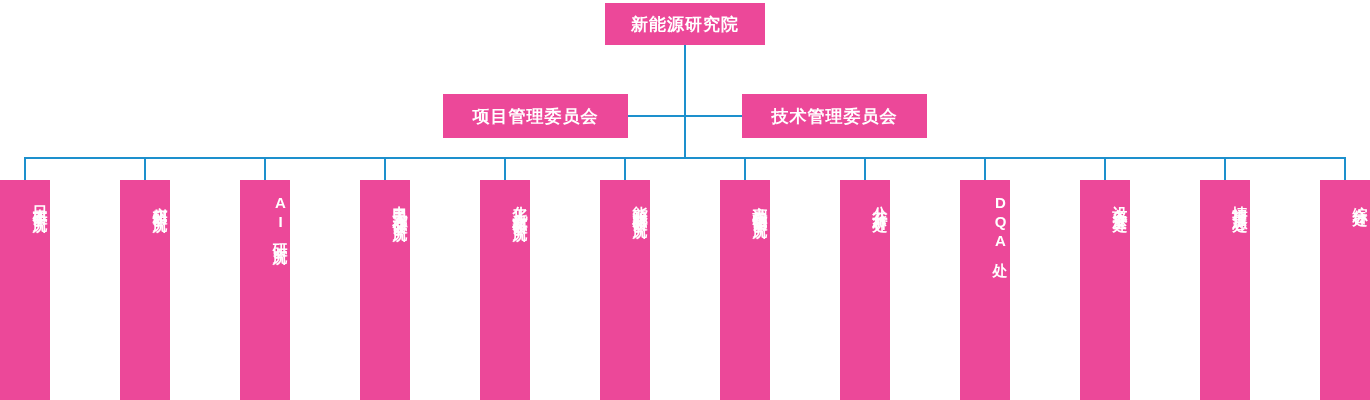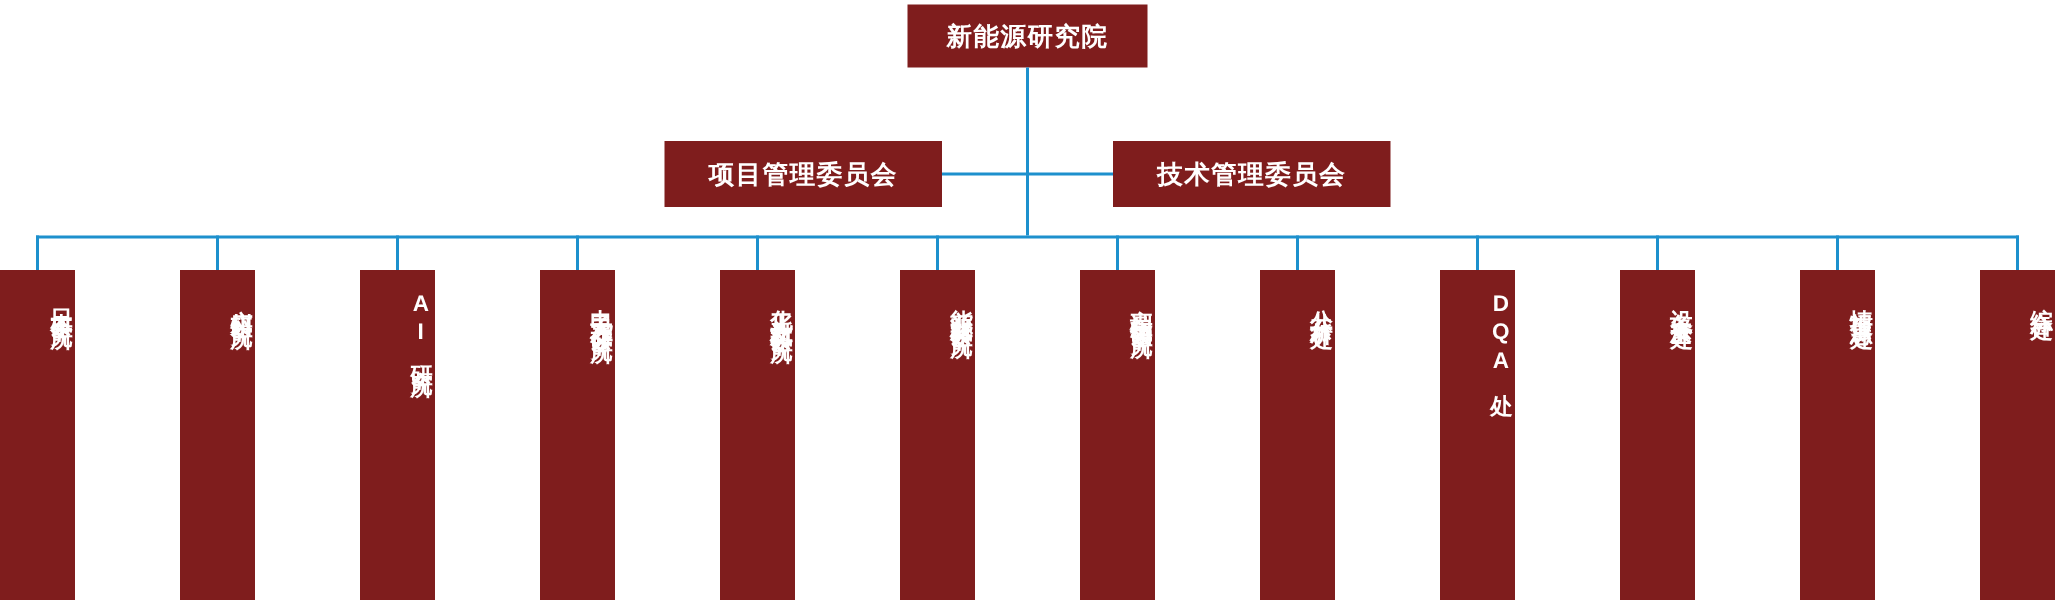--- a/index.html
+++ b/index.html
@@ -26,21 +26,21 @@
   .line {
     position: absolute;
     background: #1d90cd;
   }
   .line-v { width: 2px; }
   .line-h { height: 2px; }
 
   
   .node {
     position: absolute;
-    background: #7f1d1d;
+    background: #ec4899;
     color: #ffffff;
     font-weight: bold;
     display: flex;
     align-items: center;
     justify-content: center;
     box-sizing: border-box;
   }
 
   
   .node-root {

